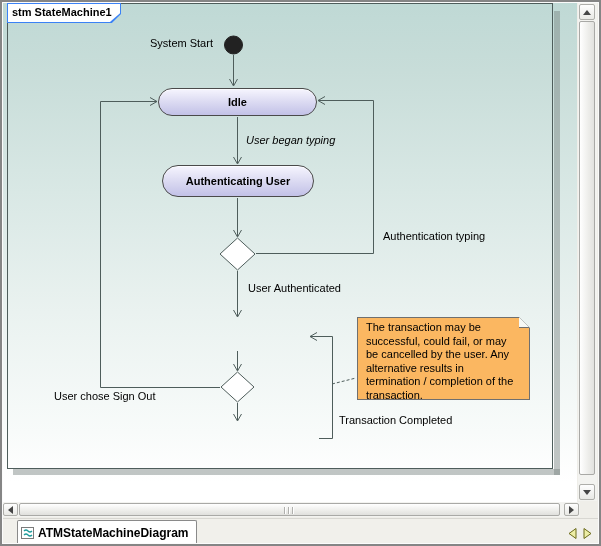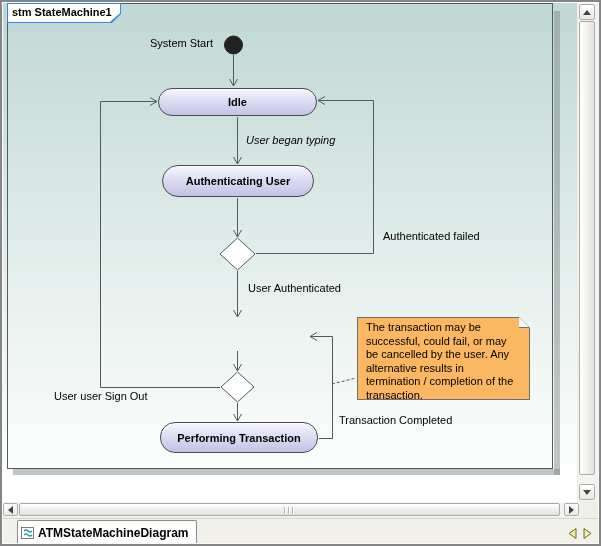--- a/index.html
+++ b/index.html
@@ -117,26 +117,25 @@
       <polygon points="237.5,238 255,254 237.5,270 220,254" fill="#FFFFFF"></polygon>
       <polygon points="237.5,372 254,387 237.5,402 221,387" fill="#FFFFFF"></polygon>
       <circle cx="233.5" cy="45" r="9" fill="#222222" stroke="#222222"></circle>
     </g>
   </svg>
 
   <div class="diag-label" style="left:134px;top:37px;margin-left:16px;">System Start</div>
 
   <div class="state" style="left:158px;top:88px;width:159px;height:28px;border-radius:14px;">Idle</div>
   <div class="state" style="left:162px;top:165px;width:152px;height:32px;border-radius:16px;">Authenticating User</div>
-  <div class="state" style="left:160px;top:422px;width:158px;height:31px;border-radius:15px;">Performing Transaction</div>
 
   <div class="diag-label" style="left:246px;top:134px;font-style:italic;">User began typing</div>
-  <div class="diag-label" style="left:383px;top:230px;">Authenticated failed</div>
+  <div class="diag-label" style="left:383px;top:230px;">Authentication typing</div>
   <div class="diag-label" style="left:248px;top:282px;">User Authenticated</div>
-  <div class="diag-label" style="left:54px;top:390px;">User user Sign Out</div>
+  <div class="diag-label" style="left:54px;top:390px;">User chose Sign Out</div>
   <div class="diag-label" style="left:339px;top:414px;text-align:center;">Transaction Completed</div>
 
   <div class="note">
     <div class="note-inner">The transaction may be successful, could fail, or may be cancelled by the user. Any alternative results in termination / completion of the transaction.</div>
     <div class="note-fold"></div>
   </div>
 
   <div class="vscroll">
     <div class="sb-btn" style="left:1px;top:1px;width:16px;height:16px;">
       <div class="tri tri-up"></div>

